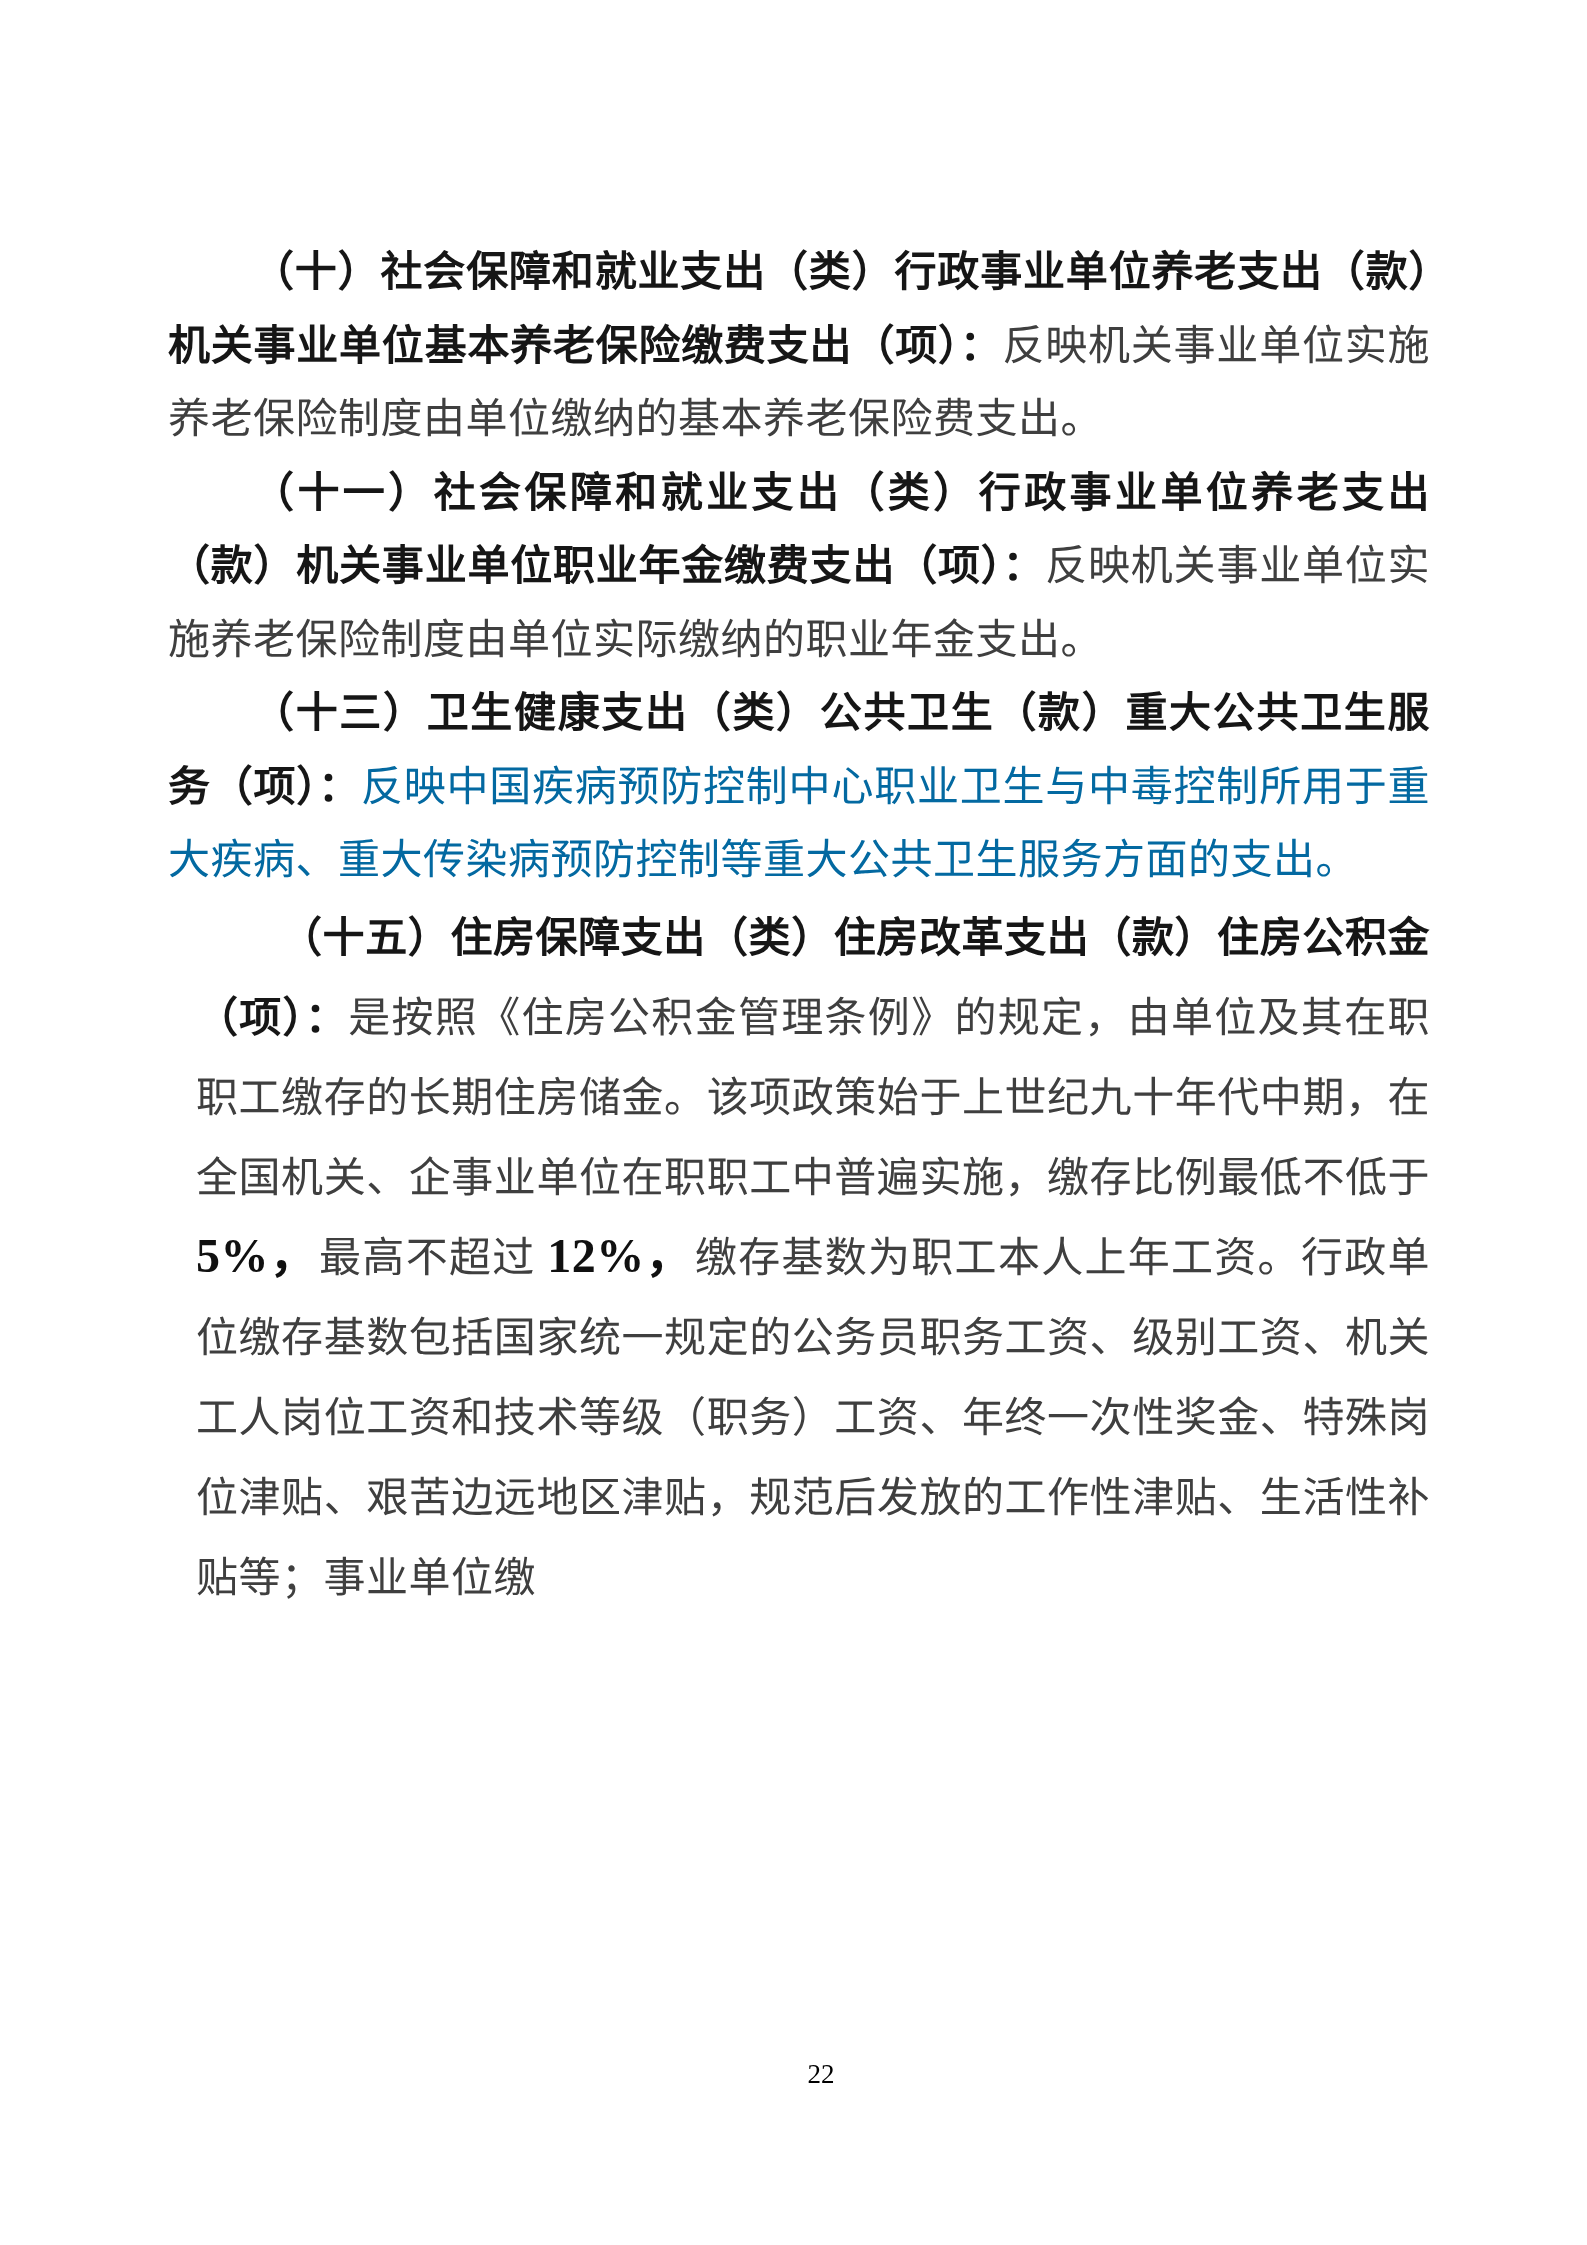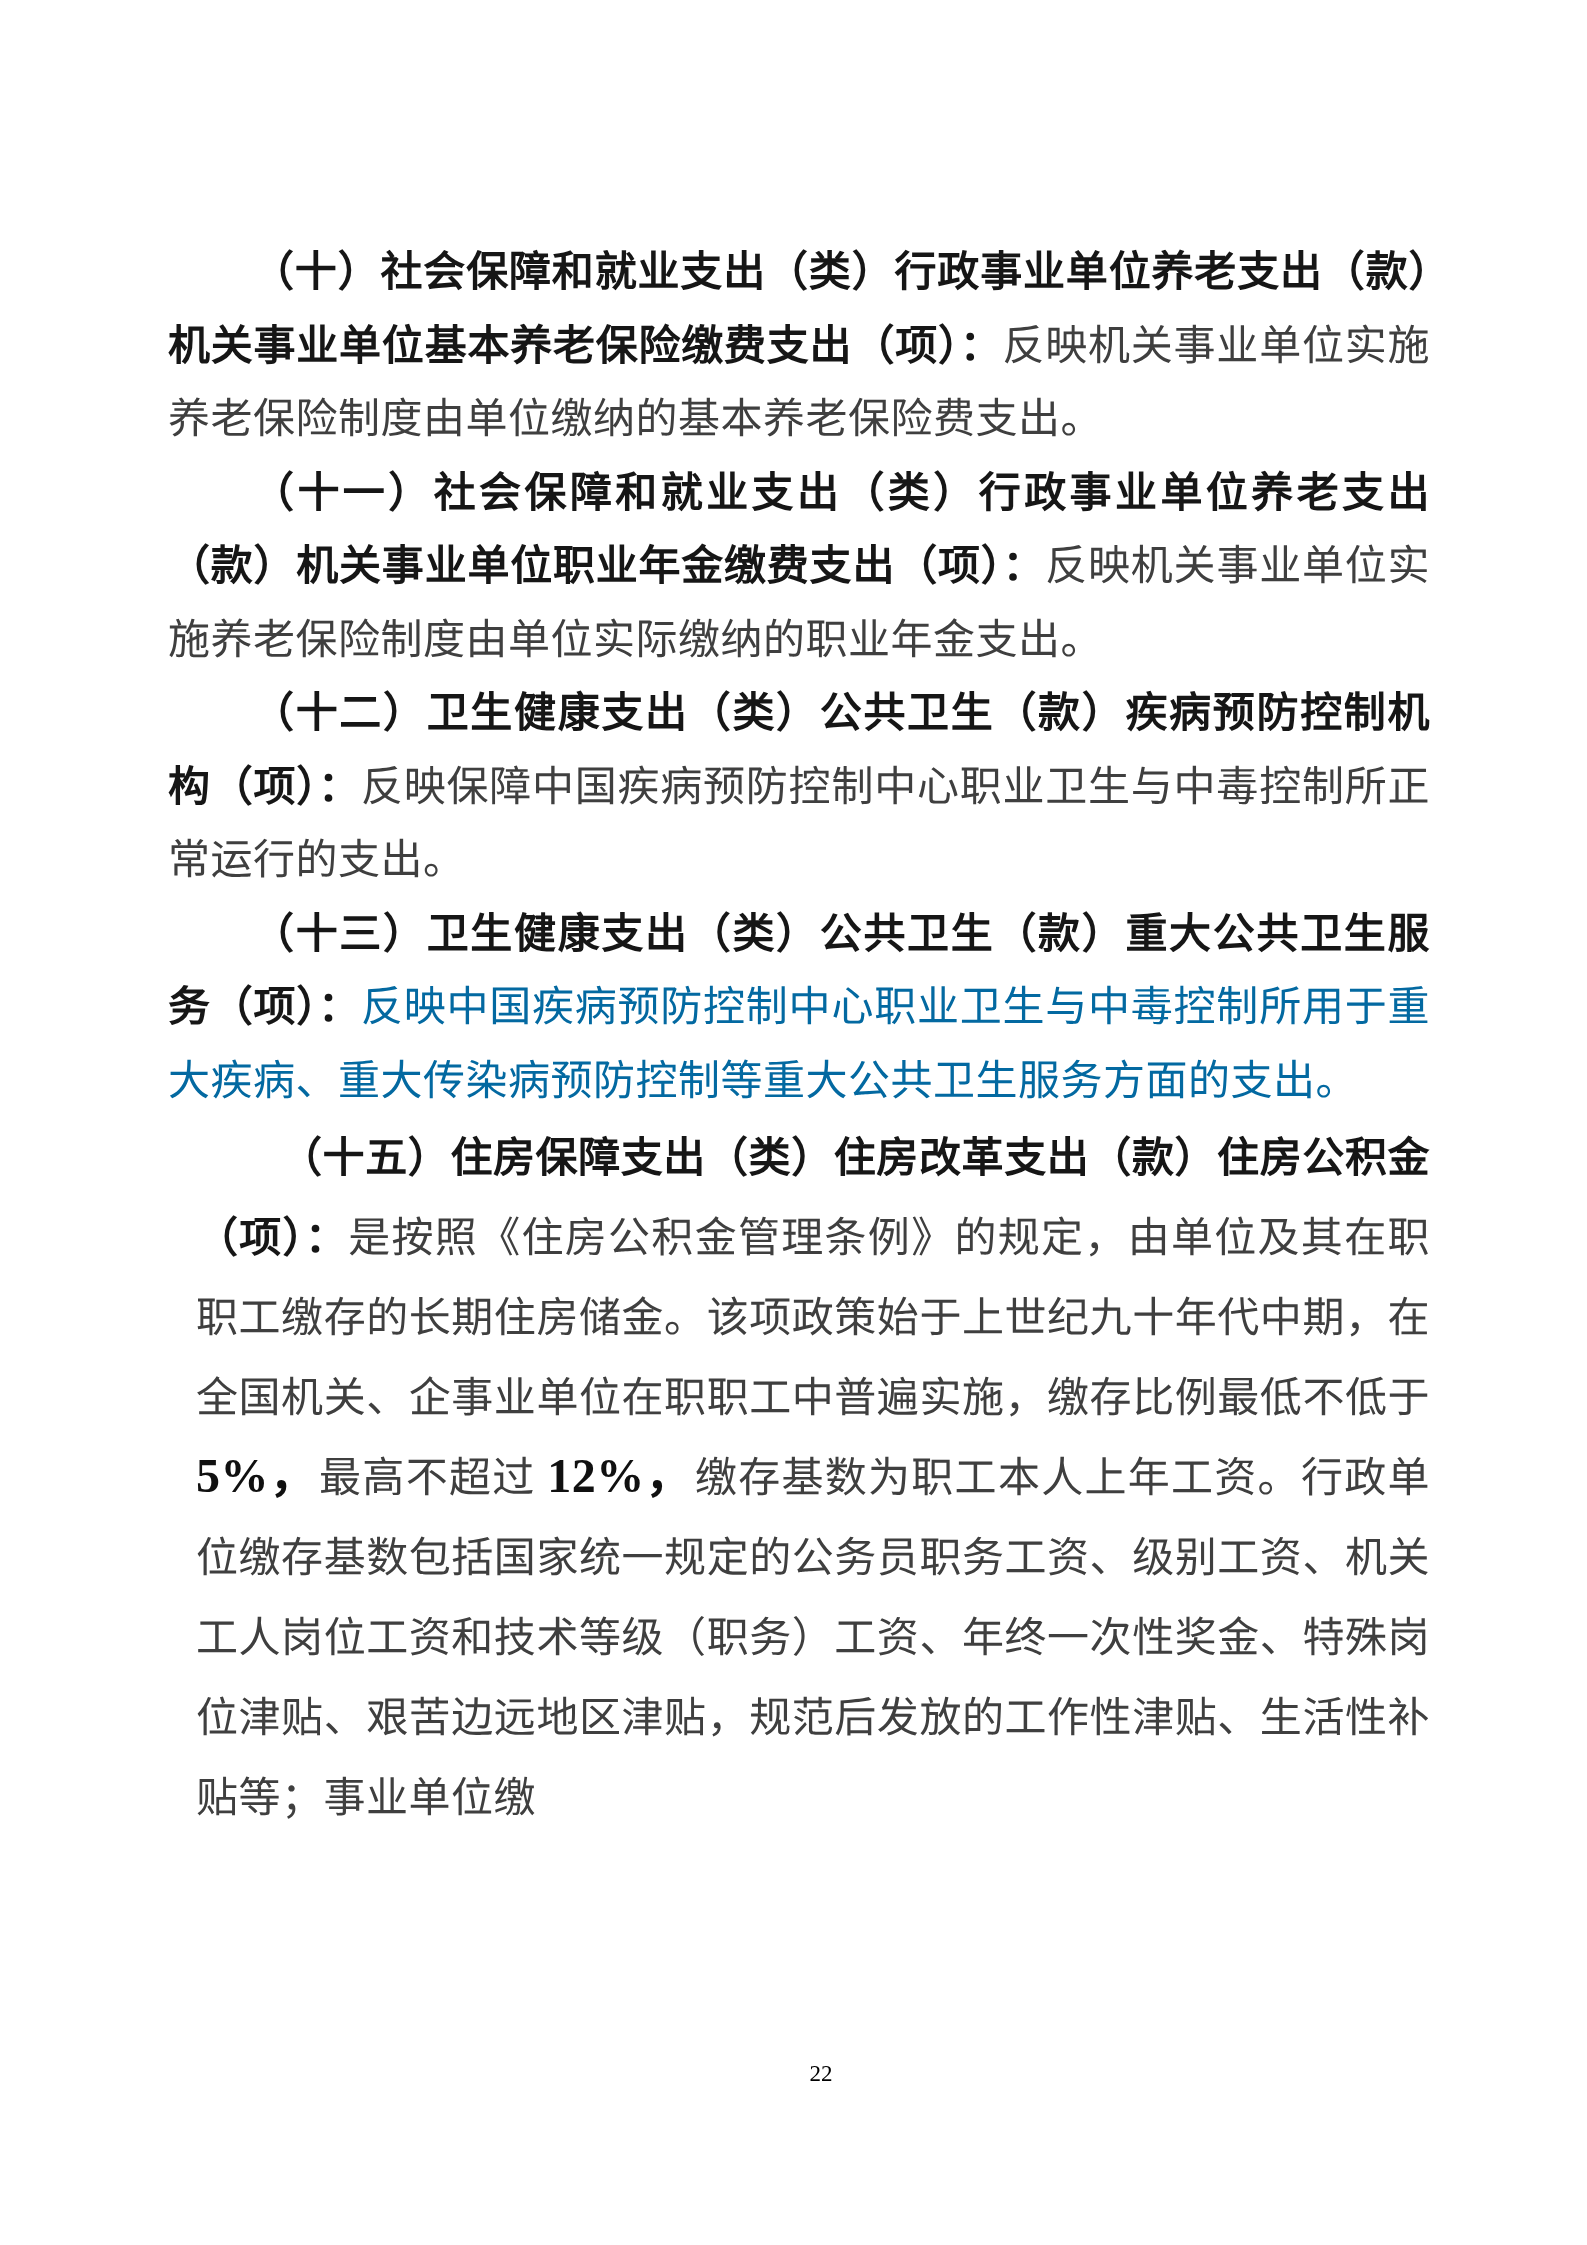--- a/index.html
+++ b/index.html
@@ -58,33 +58,32 @@
   .footer {
     position: absolute;
     left: 168px;
     top: 2056px;
     width: 1262px;
     text-align: center;
   }
   .pagenum {
     display: inline-block;
     margin-left: 44px;
-    font-size: 23px;
+    font-size: 27px;
     line-height: 36px;
     color: #000000;
     font-family: "Liberation Serif", "DejaVu Serif", serif;
   }
 </style>
 </head>
 <body style="background: rgb(255, 255, 255);">
 
 <div class="page">
   <main class="doc" id="doc">
       <p class="para "><span class="seg-heading" style="color: rgb(22, 22, 22);">（十）社会保障和就业支出（类）行政事业单位养老支出（款）机关事业单位基本养老保险缴费支出（项）：</span><span class="seg-body" style="color: rgb(63, 63, 63);">反映机关事业单位实施养老保险制度由单位缴纳的基本养老保险费支出。</span></p>
       <p class="para "><span class="seg-heading" style="color: rgb(22, 22, 22); margin-top: 48px;">（十一）社会保障和就业支出（类）行政事业单位养老支出（款）机关事业单位职业年金缴费支出（项）：</span><span class="seg-body" style="color: rgb(63, 63, 63);">反映机关事业单位实施养老保险制度由单位实际缴纳的职业年金支出。</span></p>
-      <p class="para "><span class="seg-heading" style="color: rgb(22, 22, 22);">（十二）卫生健康支出（类）公共卫生（款）疾病预防控制机构（项）：</span><span class="seg-body" style="color: rgb(63, 63, 63);">反映保障中国疾病预防控制中心职业卫生与中毒控制所正常运行的支出。</span></p>
       <p class="para "><span class="seg-heading" style="color: rgb(22, 22, 22);">（十三）卫生健康支出（类）公共卫生（款）重大公共卫生服务（项）：</span><span class="seg-body" style="color: #0369a1;">反映中国疾病预防控制中心职业卫生与中毒控制所用于重大疾病、重大传染病预防控制等重大公共卫生服务方面的支出。</span></p>
       <p class="para wide"><span class="seg-heading" style="color: rgb(22, 22, 22);">（十五）住房保障支出（类）住房改革支出（款）住房公积金（项）：</span><span class="seg-body" style="color: rgb(63, 63, 63);">是按照《住房公积金管理条例》的规定，由单位及其在职职工缴存的长期住房储金。该项政策始于上世纪九十年代中期，在全国机关、企事业单位在职职工中普遍实施，缴存比例最低不低于 </span><span class="seg-figure" style="color: rgb(16, 16, 16);">5%，</span><span class="seg-body" style="color: rgb(63, 63, 63);">最高不超过 </span><span class="seg-figure" style="color: rgb(16, 16, 16);">12%，</span><span class="seg-body" style="color: rgb(63, 63, 63);">缴存基数为职工本人上年工资。行政单位缴存基数包括国家统一规定的公务员职务工资、级别工资、机关工人岗位工资和技术等级（职务）工资、年终一次性奖金、特殊岗位津贴、艰苦边远地区津贴，规范后发放的工作性津贴、生活性补贴等；事业单位缴</span></p>
     </main>
   <footer class="footer">
     <span class="pagenum">22</span>
   </footer>
 </div>
 
 </body></html>

